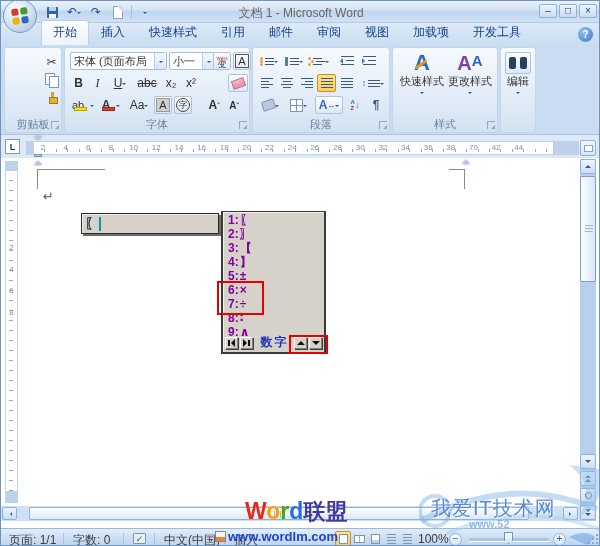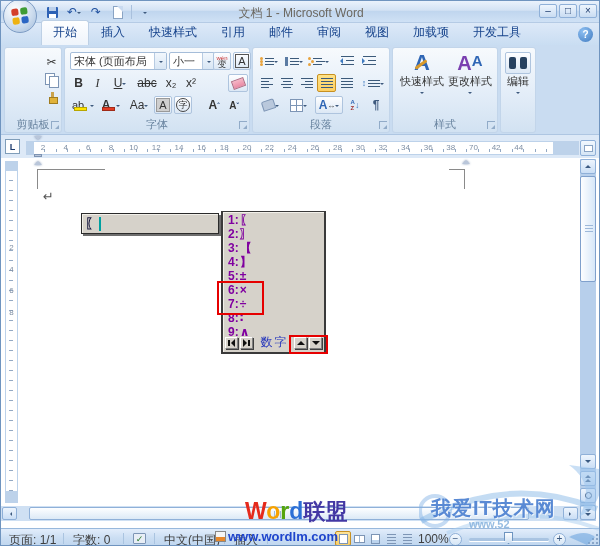--- a/index.html
+++ b/index.html
@@ -163,21 +163,21 @@
     font-size:12px;font-weight:bold;color:#8000a0;line-height:13px}
   .cand .s{margin-left:1px}
   .imefooter{position:absolute;left:2px;bottom:3px;right:2px;height:13px;display:flex;align-items:center}
   .ifbtn{width:13px;height:12px;margin-right:2px;background:#d6d2ca;border:1px solid #808080;
     border-top-color:#fff;border-left-color:#fff;box-shadow:1px 1px 0 #404040;display:flex;align-items:center;justify-content:center;gap:1px}
   .ifbtn .bar{width:2px;height:6px;background:#101010;display:block}
   .ifbtn .tl{width:0;height:0;border:4px solid transparent;border-right-color:#101010;border-left-width:0;display:block}
   .ifbtn .tr{width:0;height:0;border:4px solid transparent;border-left-color:#101010;border-right-width:0;display:block}
   .ifbtn .tu{width:0;height:0;border:4px solid transparent;border-bottom-color:#101010;border-top-width:0;display:block}
   .ifbtn .td{width:0;height:0;border:4px solid transparent;border-top-color:#101010;border-bottom-width:0;display:block}
-  .imelabel{margin:0 auto;font-size:12px;font-weight:normal;color:#2233bb;letter-spacing:2px}
+  .imelabel{margin:0 auto;font-size:12px;font-weight:bold;color:#2233bb;letter-spacing:2px}
   .redrect{position:absolute;border:2px solid #e60000;z-index:60}
 
   
   .statusbar{position:absolute;left:0;top:527px;width:600px;height:19px;
     background:linear-gradient(#e2edfb,#cbdef3 50%,#bed5ee);border-top:1px solid #98b8dc;color:#3e3e3e}
   .st{position:absolute;top:3px;font-size:12px}
   .ssep{position:absolute;top:4px;width:1px;height:11px;background:#aac4e0}
   .spellic{position:absolute;left:132px;top:4px;width:13px;height:11px;background:#e8eef6;border:1px solid #7d95b5;border-radius:1px;
     font-size:9px;color:#2a7a2a;text-align:center;line-height:10px;font-weight:bold}
   .viewbtns{position:absolute;left:334px;top:2px;display:flex}
@@ -202,21 +202,21 @@
                radial-gradient(circle at 10px 6px,#8aa6c8 1px,transparent 1.5px),
                radial-gradient(circle at 10px 2px,#8aa6c8 1px,transparent 1.5px)}
 
   
   .wm-word{position:absolute;left:244px;top:498px;z-index:50;font-size:23px;font-weight:bold;letter-spacing:0;line-height:24px}
   .wm-word b{font-weight:bold}
   .wm-cn{color:#4338a4;font-size:22px}
   .wm-url{position:absolute;left:214px;top:528px;z-index:50;display:flex;align-items:center;gap:2px;
     font-size:13px;font-weight:bold;color:#1f45cc}
   .wm-url i{width:11px;height:11px;background:linear-gradient(#f5f5f5 55%,#e8882a 55%);border:1px solid #888;display:block}
-  .wm-it{position:absolute;left:430px;top:494px;z-index:50;font-size:20px;font-weight:700;color:rgba(76,128,208,.92);
+  .wm-it{position:absolute;left:430px;top:494px;z-index:50;font-size:20px;font-weight:400;color:rgba(76,128,208,.92);
     letter-spacing:1px;text-shadow:1px 1px 0 rgba(255,255,255,.7)}
   .wm-it-sub{position:absolute;left:468px;top:517px;z-index:50;font-size:11px;color:#86b2dd;opacity:.85;font-weight:bold}
   .feather{position:absolute;left:418px;top:458px;z-index:49;pointer-events:none}
 </style>
 </head>
 <body>
 
 <div class="w">
 
   <div class="titlebar">

